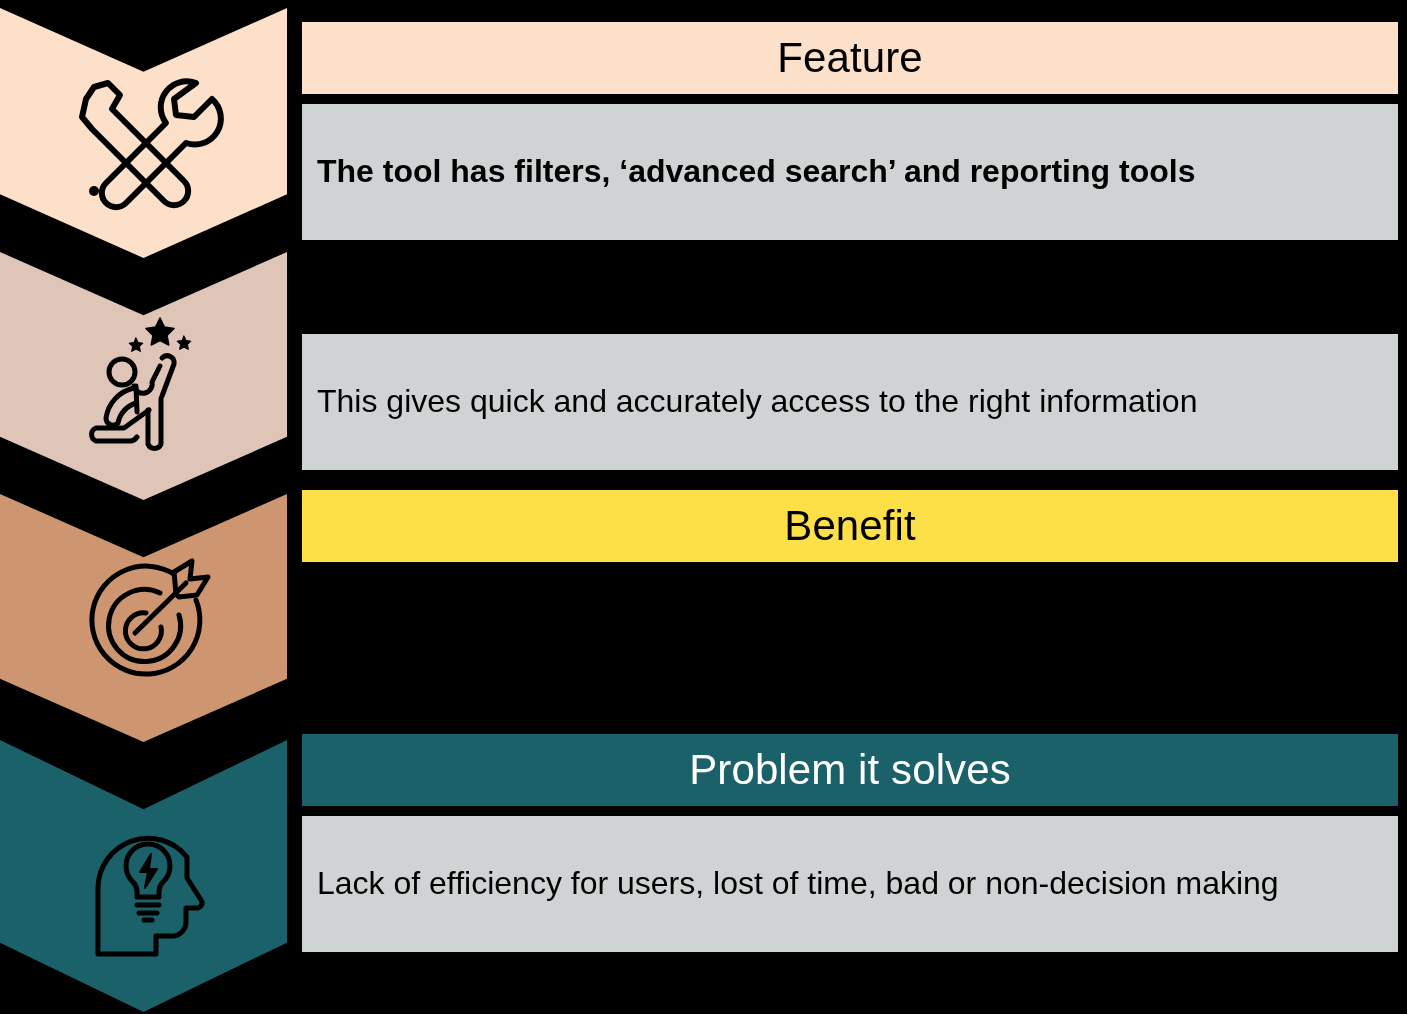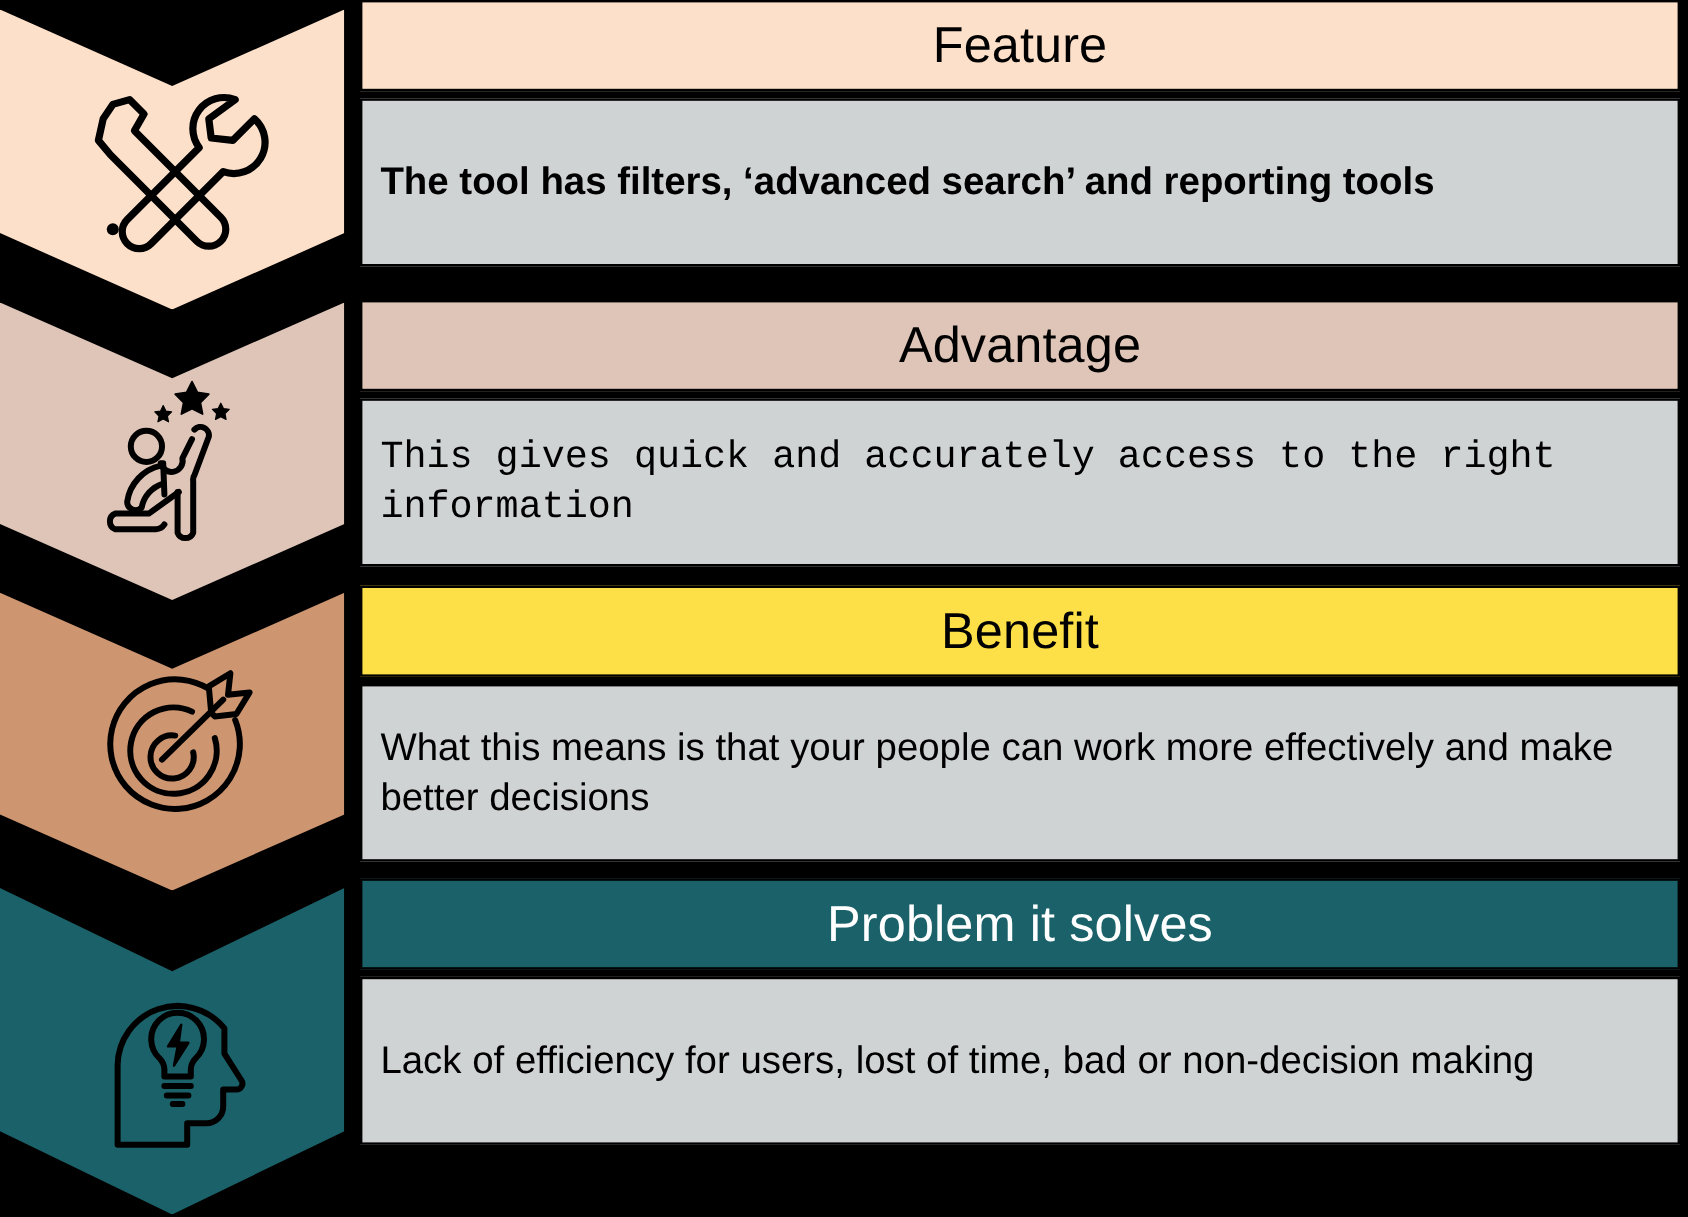--- a/index.html
+++ b/index.html
@@ -63,21 +63,21 @@
     left: 300px;
     top: 0;
     width: 1101px;
     height: 1014px;
   }
   .row {
     position: absolute;
     left: 0;
     width: 1100px;
   }
-  #row-0 { top: 0;   height: 222px; }
+  #row-0 { top: 20px;   height: 222px; }
   #row-1 { top: 250px; height: 222px; }
   #row-2 { top: 488px; height: 230px; }
   #row-3 { top: 732px; height: 222px; }
 
   .row-header {
     position: absolute;
     left: 0;
     top: 0;
     width: 100%;
     box-sizing: border-box;
@@ -190,31 +190,27 @@
   <div id="panel-column">
 
     <div class="row" id="row-0">
       <div class="row-header" style="background: rgb(252, 224, 202); color: rgb(0, 0, 0);">Feature</div>
       <div class="row-body" style="background: rgb(208, 211, 212); font-weight: bold;">
         <span>The tool has filters, ‘advanced search’ and reporting tools</span>
       </div>
     </div>
 
     <div class="row" id="row-1">
-      <div class="row-header" style="background: rgb(222, 197, 184); color: rgb(0, 0, 0);">Advantage</div>
-      <div class="row-body" style="background: rgb(208, 211, 212); font-family: Liberation Mono, monospace;">
+      <div class="row-body" style="background: rgb(208, 211, 212);">
         <span>This gives quick and accurately access to the right information</span>
       </div>
     </div>
 
     <div class="row" id="row-2">
       <div class="row-header" style="background: #fde047; color: rgb(0, 0, 0);">Benefit</div>
-      <div class="row-body" style="background: rgb(208, 211, 212);">
-        <span>What this means is that your people can work more effectively and make better decisions</span>
-      </div>
     </div>
 
     <div class="row" id="row-3">
       <div class="row-header" style="background: rgb(26, 97, 105); color: rgb(255, 255, 255); text-align: right;">Problem it solves</div>
       <div class="row-body" style="background: rgb(208, 211, 212);">
         <span>Lack of efficiency for users, lost of time, bad or non-decision making</span>
       </div>
     </div>
 
   </div>

